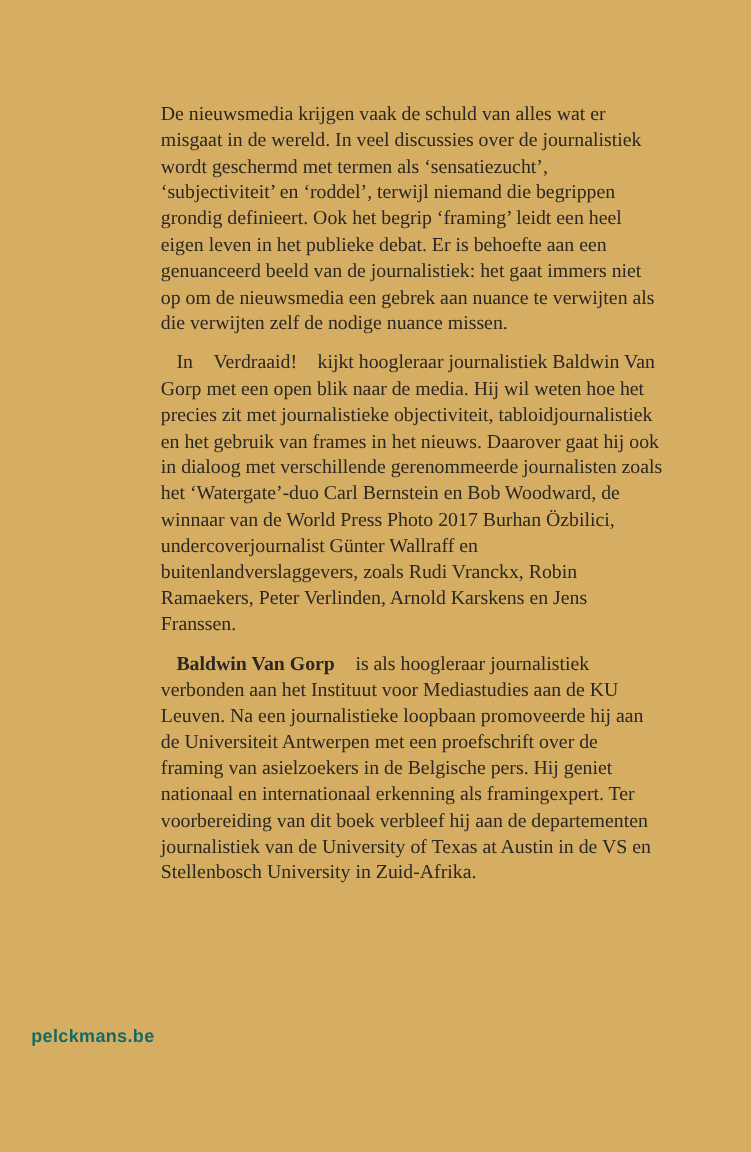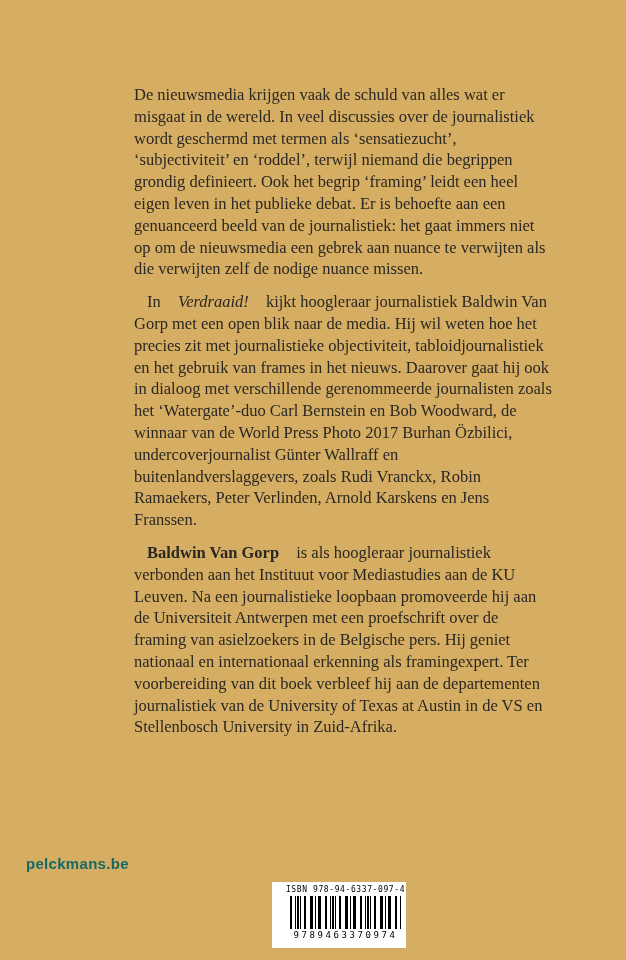--- a/index.html
+++ b/index.html
@@ -21,21 +21,21 @@
     position: absolute;
     left: 108px;
     top: 84px;
     width: 418px;
     color: #2b2722;
     font-size: 16.5px;
     line-height: 21.8px;
     text-align: left;
   }
   .text-block p { margin: 0 0 11px 0; }
-  .book-title { font-style: italic; }
+  .book-title { }
   .author-name { font-weight: bold; text-align: center; }
   .publisher {
     position: absolute;
     left: 0;
     top: 855px;
     width: 626px;
     font-family: Liberation Sans, sans-serif;
     font-weight: bold;
     font-size: 15px;
     letter-spacing: 0.3px;
@@ -84,19 +84,14 @@
 <div class="cover">
 
   <div class="text-block">
     <p>De nieuwsmedia krijgen vaak de schuld van alles wat er misgaat in de wereld. In veel discussies over de journalistiek wordt geschermd met termen als ‘sensatiezucht’, ‘subjectiviteit’ en ‘roddel’, terwijl niemand die begrippen grondig definieert. Ook het begrip ‘framing’ leidt een heel eigen leven in het publieke debat. Er is behoefte aan een genuanceerd beeld van de journalistiek: het gaat immers niet op om de nieuwsmedia een gebrek aan nuance te verwijten als die verwijten zelf de nodige nuance missen.</p>
     <p><span>In </span><span class="book-title">Verdraaid!</span><span> kijkt hoogleraar journalistiek Baldwin Van Gorp met een open blik naar de media. Hij wil weten hoe het precies zit met journalistieke objectiviteit, tabloidjournalistiek en het gebruik van frames in het nieuws. Daarover gaat hij ook in dialoog met verschillende gerenommeerde journalisten zoals het ‘Watergate’-duo Carl Bernstein en Bob Woodward, de winnaar van de World Press Photo 2017 Burhan Özbilici, undercoverjournalist Günter Wallraff en buitenlandverslaggevers, zoals Rudi Vranckx, Robin Ramaekers, Peter Verlinden, Arnold Karskens en Jens Franssen.</span></p>
     <p><span class="author-name">Baldwin Van Gorp</span><span> is als hoogleraar journalistiek verbonden aan het Instituut voor Mediastudies aan de KU Leuven. Na een journalistieke loopbaan promoveerde hij aan de Universiteit Antwerpen met een proefschrift over de framing van asielzoekers in de Belgische pers. Hij geniet nationaal en internationaal erkenning als framingexpert. Ter voorbereiding van dit boek verbleef hij aan de departementen journalistiek van de University of Texas at Austin in de VS en Stellenbosch University in Zuid-Afrika.</span></p>
   </div>
 
   <div class="publisher">pelckmans.be</div>
 
-  <div class="barcode-box">
-    <div class="isbn-label">ISBN 978-94-6337-097-4</div>
-    <div class="bars"></div>
-    <div class="isbn-digits">9789463370974</div>
-  </div>
 
 </div>
 
 </body></html>

